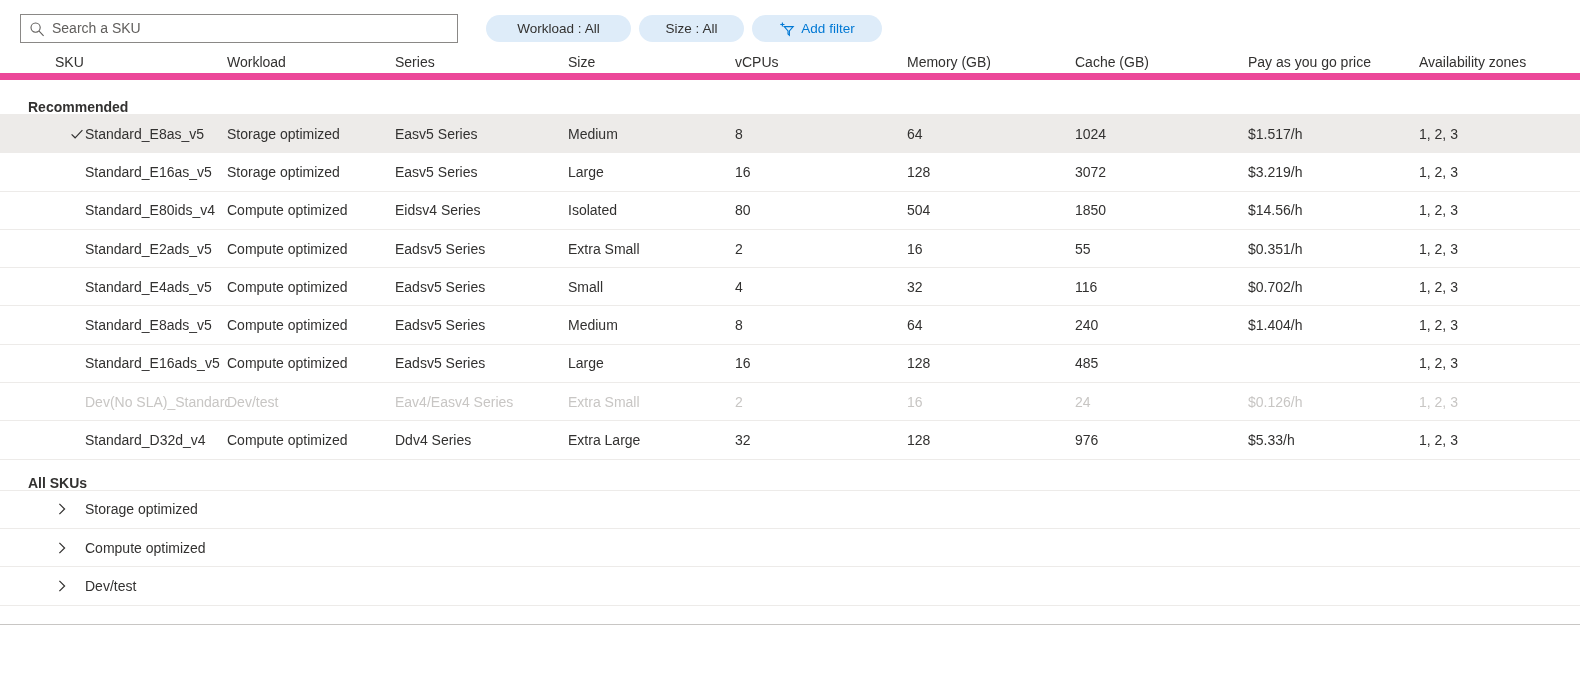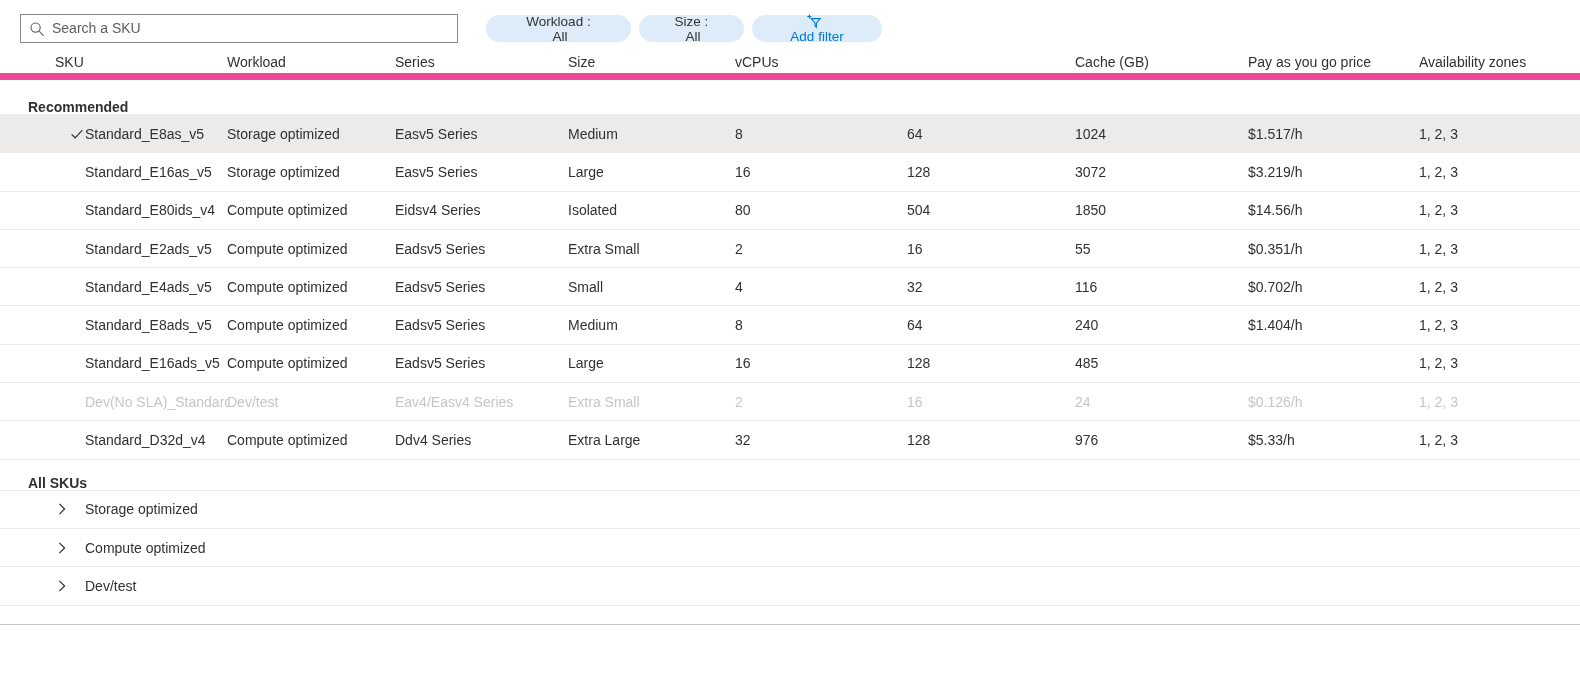--- a/index.html
+++ b/index.html
@@ -65,21 +65,20 @@
     font-size: 13.5px;
     display: flex;
     align-items: center;
     justify-content: center;
     padding: 0 16px;
     box-sizing: border-box;
     white-space: nowrap;
     cursor: pointer;
     border: none;
     font-family: "Liberation Sans", sans-serif;
-    flex-direction: column;
   }
   .pill b { font-weight: normal; margin-left: 3px; }
   #pill-workload { left: 486px; width: 145px; }
   #pill-size     { left: 639px; width: 105px; }
   #pill-addfilter{ left: 752px; width: 130px; color: #0078d4; }
   .filter-add-icon {
     width: 16px; height: 16px;
     margin-right: 6px;
     flex: 0 0 16px;
     color: #0078d4;
@@ -237,20 +236,21 @@
 </div>
 
 <div class="grid">
 
   <div class="row colhead">
     <div class="cell c-sku">SKU</div>
     <div class="cell c-work">Workload</div>
     <div class="cell c-ser">Series</div>
     <div class="cell c-size">Size</div>
     <div class="cell c-vcpu">vCPUs</div>
+    <div class="cell c-mem">Memory (GB)</div>
     <div class="cell c-cache">Cache (GB)</div>
     <div class="cell c-zone">Availability zones</div>
     <div class="cell c-price">Pay as you go price</div>
   </div>
 
   <div class="row group-head">
     <div class="label">Recommended</div>
   </div>
 
   <div class="row data-row selected">

